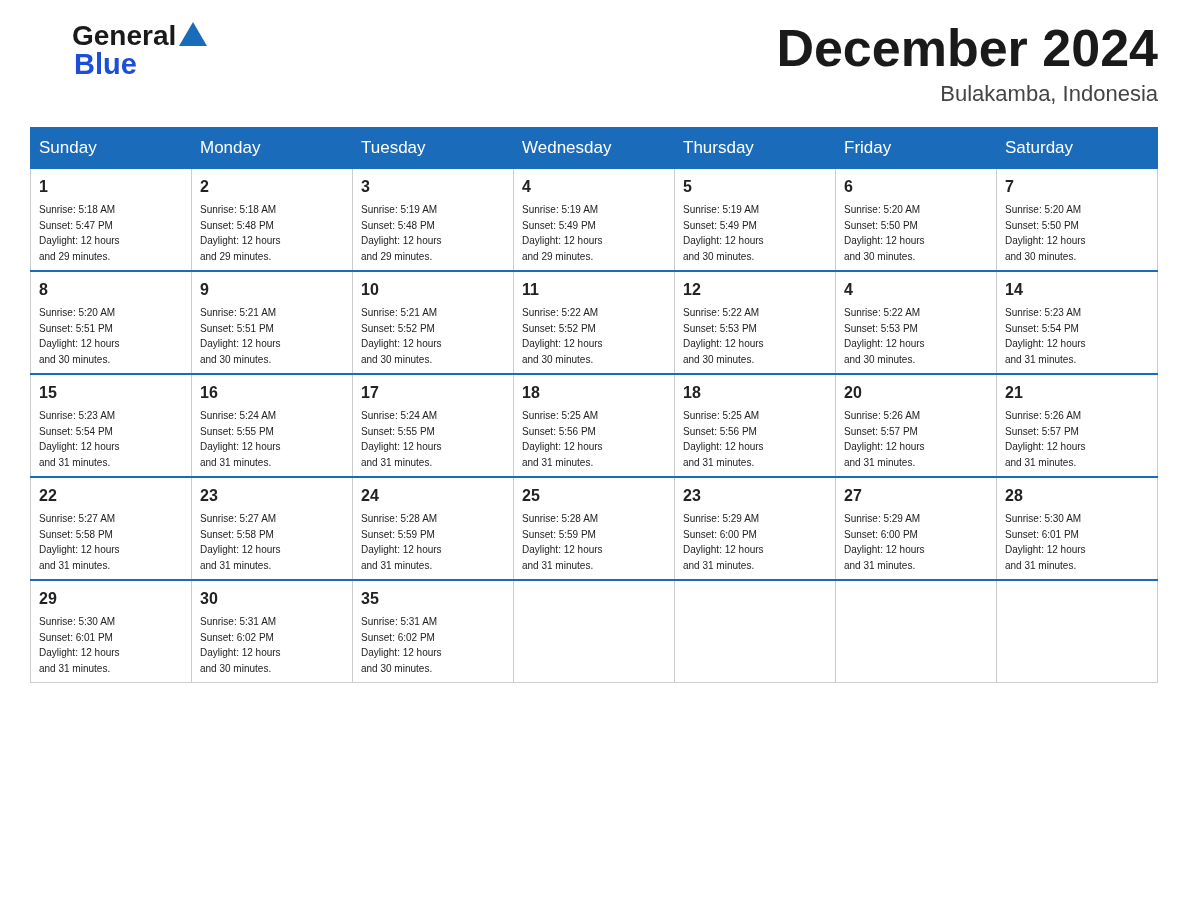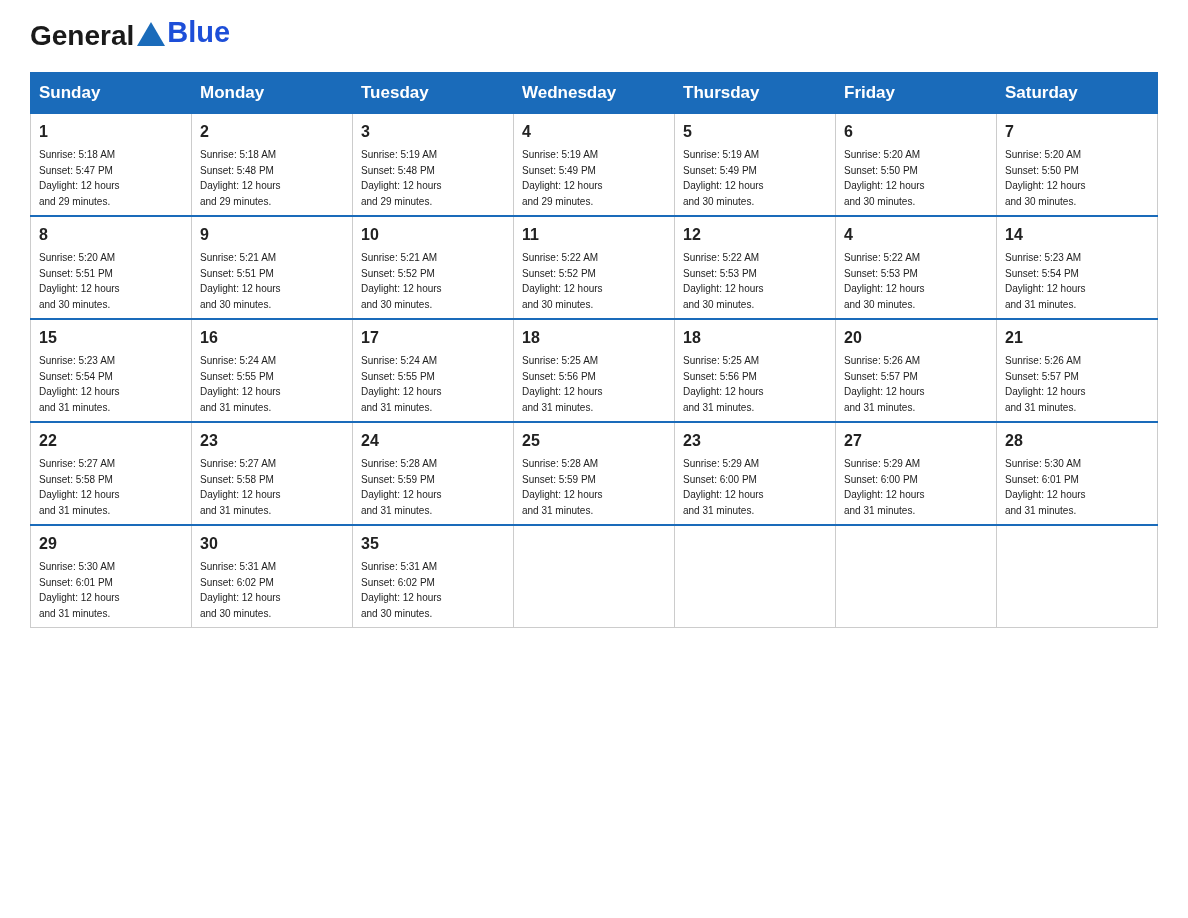--- a/index.html
+++ b/index.html
@@ -48,21 +48,21 @@
     }
     .calendar {
       width: 100%;
       border-collapse: collapse;
       border: 1px solid #999;
     }
     .calendar th {
       background-color: #1a6bba;
       color: #fff;
       font-size: 17px;
-      font-weight: bold;
+      font-weight: normal;
       padding: 10px 8px;
       text-align: left;
       border: 1px solid #1a6bba;
     }
     .calendar td {
       vertical-align: top;
       border: 1px solid #ccc;
       padding: 6px 8px;
       width: 14.28%;
       min-height: 100px;
@@ -85,33 +85,35 @@
     }
     .empty-cell {
       background: #fff;
     }
   </style>
 </head>
 <body>
 
 <div class="header">
   <div class="logo">
-    <div style="display:flex; flex-direction:row; align-items:flex-start;">
+    <div style="display:flex; flex-direction:column; align-items:flex-start;margin-left:42px;">
       <div style="display:flex; align-items:center;">
         <span class="logo-text-general">General</span>
         <span style="display:inline-block; margin-left:3px; vertical-align:middle;">
           <svg width="28" height="28" viewBox="0 0 28 28">
             <polygon points="14,2 28,26 0,26" fill="#1a6bba"></polygon>
           </svg>
         </span>
       </div>
       <span class="logo-blue" style="margin-top:-4px; padding-left:2px;">Blue</span>
     </div>
   </div>
   <div class="title-section">
+    <div class="month-year">December 2024</div>
+    <div class="location">Bulakamba, Indonesia</div>
   </div>
 </div>
 
 <table class="calendar">
   <thead>
     <tr>
       <th>Sunday</th>
       <th>Monday</th>
       <th>Tuesday</th>
       <th>Wednesday</th>

